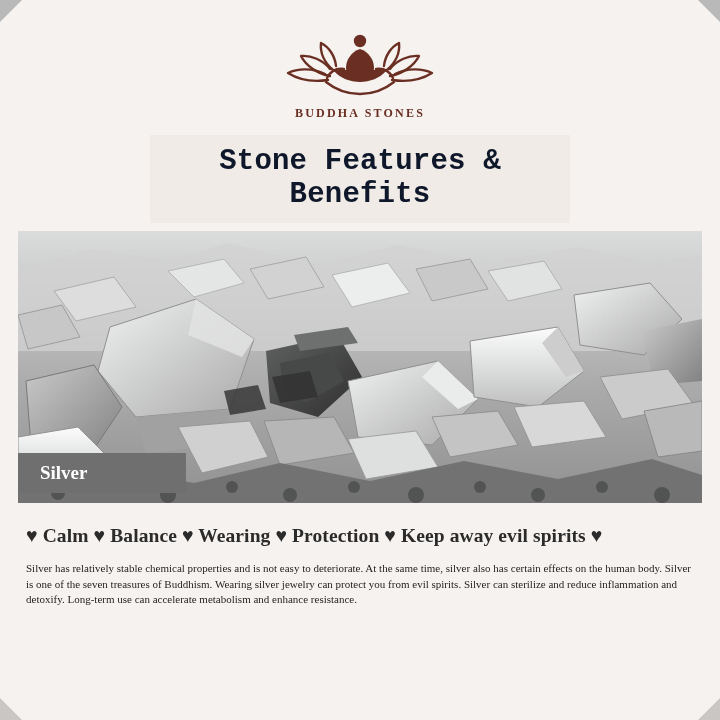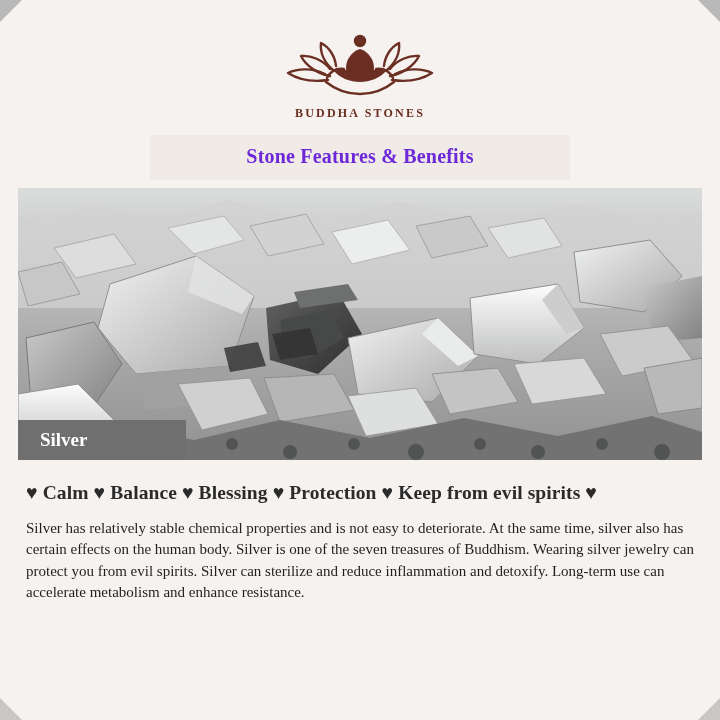--- a/index.html
+++ b/index.html
@@ -64,44 +64,44 @@
   
   .title-band {
     margin: 14px 150px 0 150px;
     background: #f0ebe6;
     text-align: center;
     padding: 10px 0 12px 0;
     position: relative;
     z-index: 1;
   }
   .title-band .title {
-    font-size: 20px;
-    font-weight: bold;
-    color: #6d28d9;
-    font-family: Liberation Serif, serif;
+    font-size: 29px;
+    font-weight: bold;
+    color: #0f172a;
+    font-family: Liberation Mono, monospace;
     letter-spacing: .2px;
   }
 
   
   .hero {
     position: relative;
     margin: 8px 18px 0 18px;
     height: 272px;
     overflow: hidden;
     background: #9c9c9c;
   }
   .hero-canvas {
     position: absolute;
     inset: 0;
     filter: saturate(0.12);
   }
   .hero-caption {
     position: absolute;
     left: 0;
-    bottom: 0;
+    bottom: 10px;
     width: 168px;
     background: #6f6f6f;
     color: #ffffff;
     padding: 9px 0 9px 22px;
     font-size: 19px;
     font-weight: bold;
     font-family: "Liberation Serif", serif;
     box-sizing: border-box;
   }
 
@@ -112,21 +112,21 @@
   .keywords {
     font-size: 19.5px;
     font-weight: bold;
     color: #2b2b2b;
     font-family: "Liberation Serif", serif;
     letter-spacing: .1px;
     white-space: nowrap;
   }
   .body-copy {
     margin-top: 14px;
-    font-size: 15px;
+    font-size: 11px;
     line-height: 1.42;
     color: #1f1f1f;
     font-family: "Liberation Serif", serif;
   }
 </style>
 </head>
 <body>
 
 <div class="corner tl"></div>
 <div class="corner tr"></div>
@@ -248,15 +248,15 @@
       <g fill="#2f3133" opacity=".8">
         <polygon points="254,146 292,140 300,166 262,172"></polygon>
         <polygon points="206,160 240,154 248,178 212,184"></polygon>
       </g>
     </svg>
   </div>
   <div class="hero-caption">Silver</div>
 </div>
 
 <div class="content">
-  <div class="keywords">♥ Calm ♥ Balance ♥ Blessing ♥ Protection ♥ Keep from evil spirits ♥</div>
+  <div class="keywords">♥ Calm ♥ Balance ♥ Wearing ♥ Protection ♥ Keep away evil spirits ♥</div>
   <div class="body-copy">Silver has relatively stable chemical properties and is not easy to deteriorate. At the same time, silver also has certain effects on the human body. Silver is one of the seven treasures of Buddhism. Wearing silver jewelry can protect you from evil spirits. Silver can sterilize and reduce inflammation and detoxify. Long-term use can accelerate metabolism and enhance resistance.</div>
 </div>
 
 </body></html>

